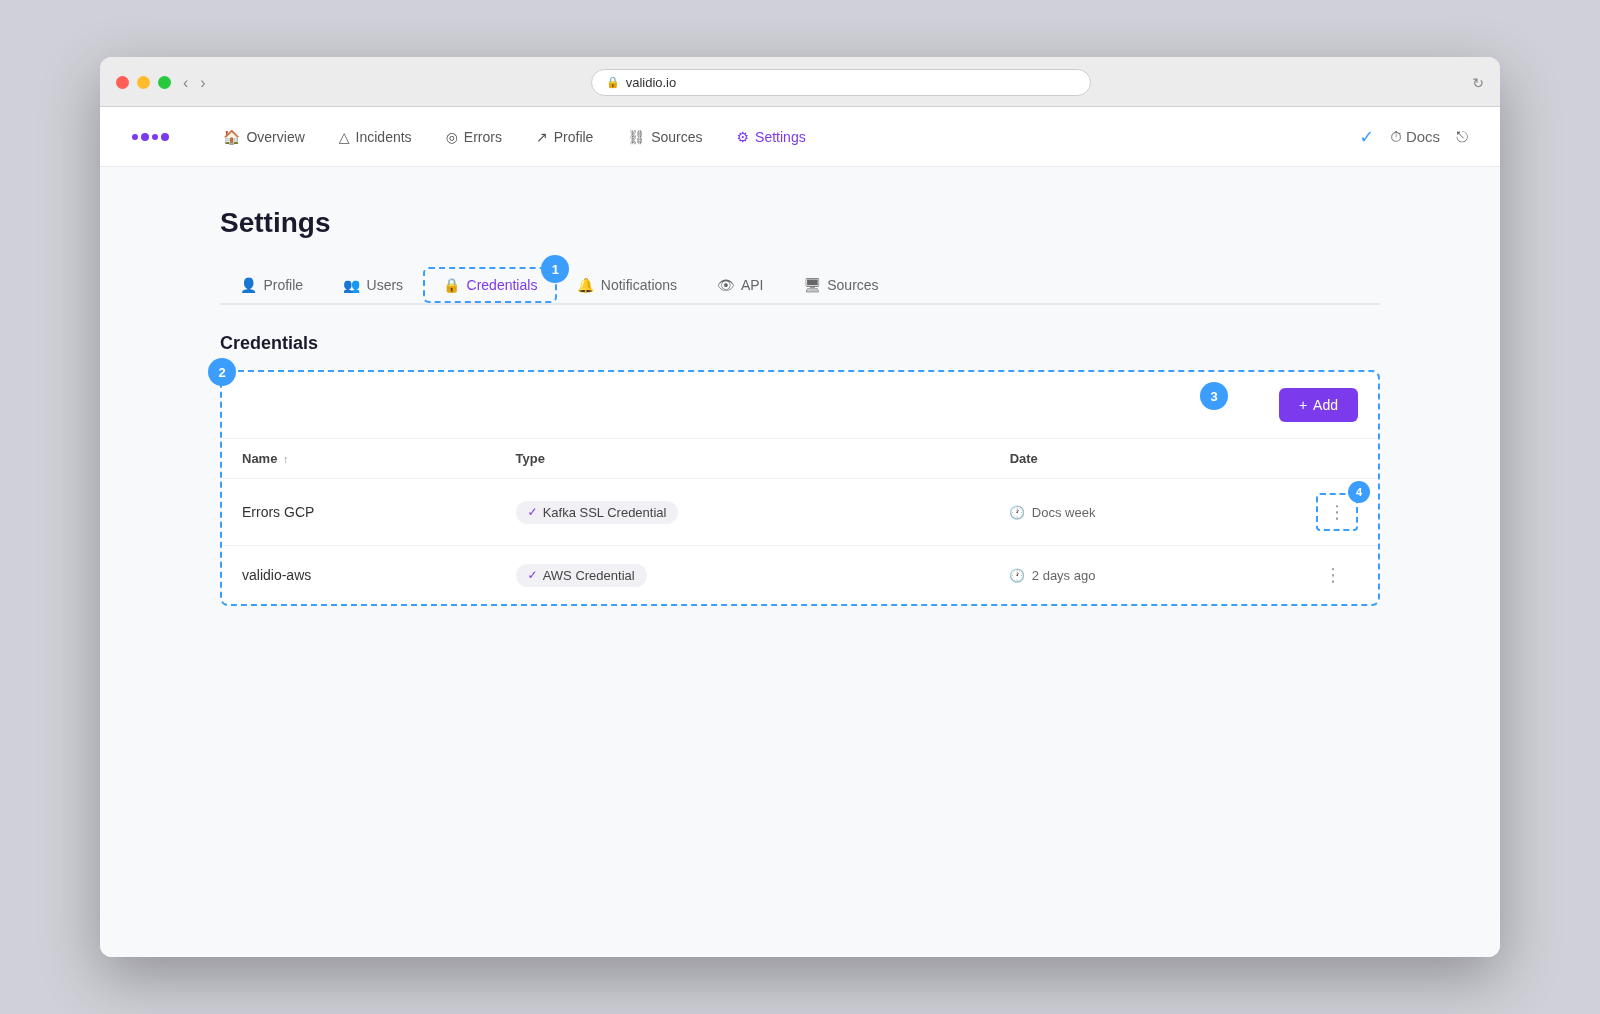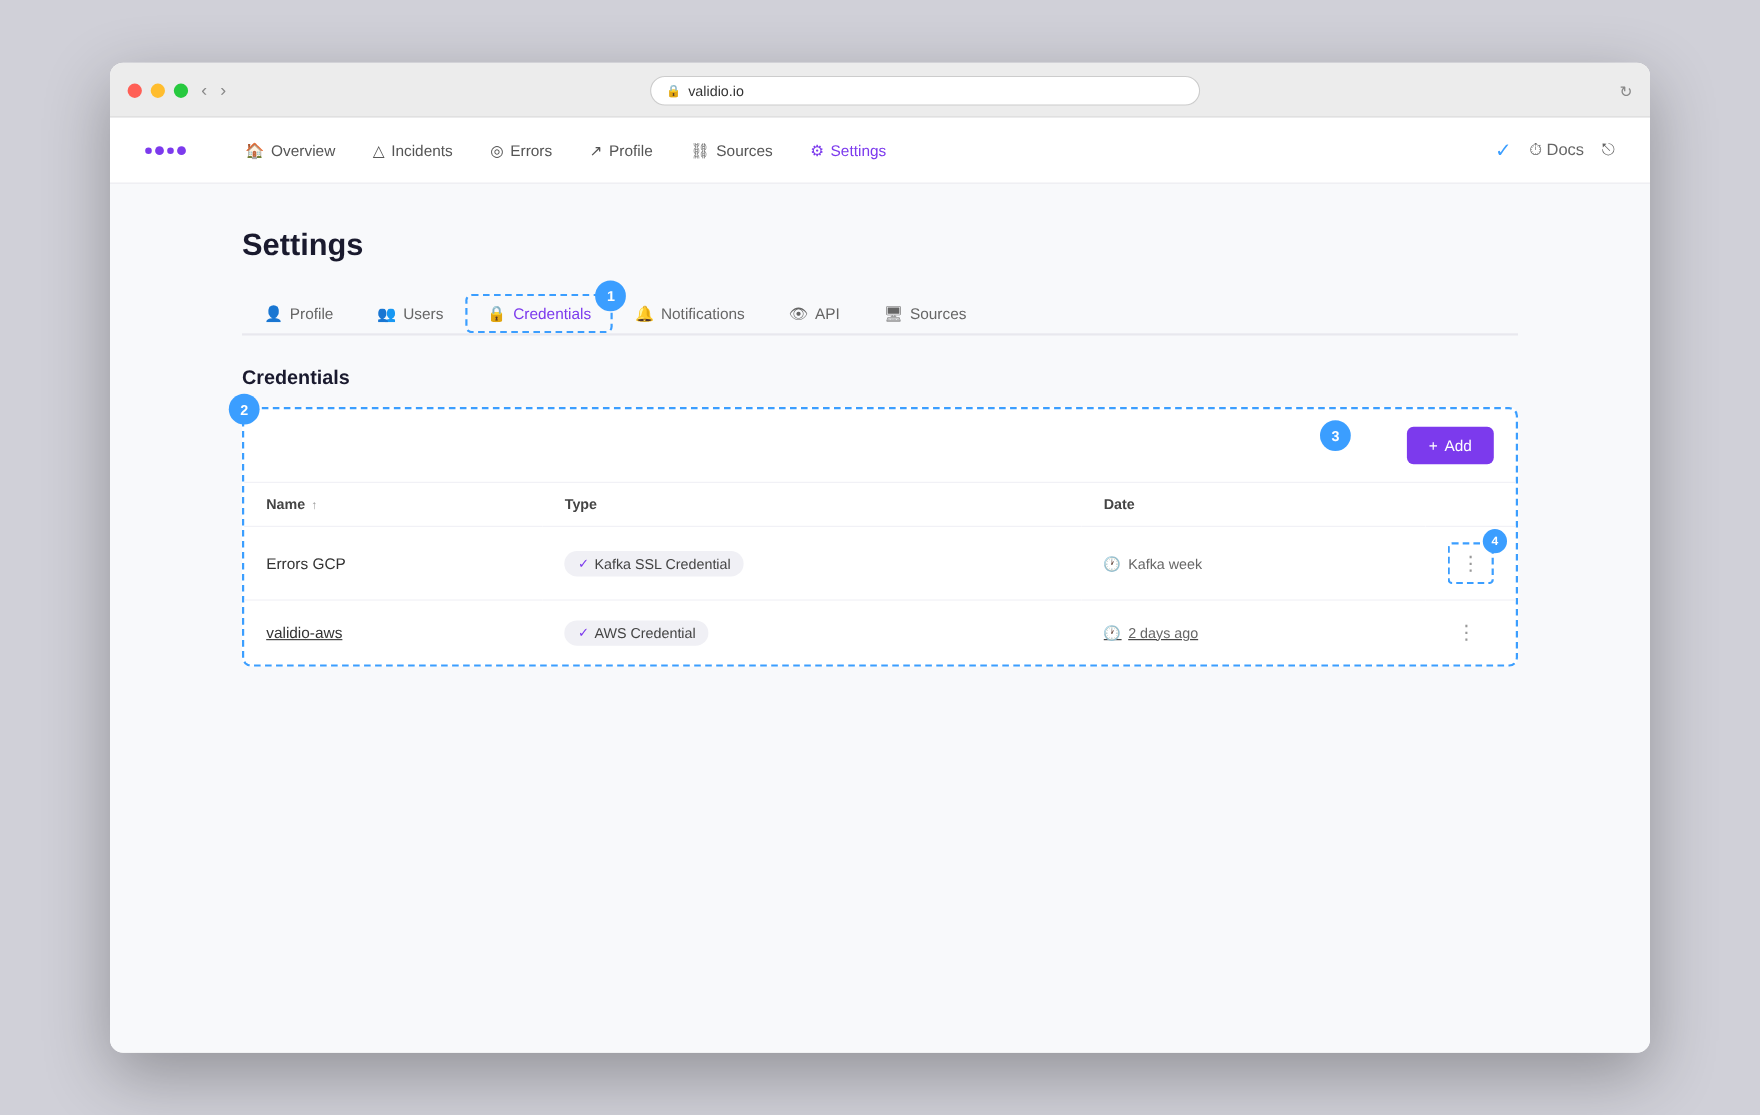--- a/index.html
+++ b/index.html
@@ -233,21 +233,21 @@
       font-weight: 600;
       color: #444;
       border-bottom: 1px solid #f0f0f5;
     }
     .cred-table td {
       padding: 14px 20px;
       font-size: 14px;
       color: #333;
       border-bottom: 1px solid #f0f0f5;
     }
-    .cred-table tr:last-child td { border-bottom: none; text-decoration: underline; }
+    .cred-table tr:last-child td { border-bottom: none; }
     .type-badge {
       display: inline-flex;
       align-items: center;
       gap: 5px;
       background: #f0f0f5;
       border-radius: 20px;
       padding: 4px 12px;
       font-size: 13px;
       color: #444;
     }
@@ -427,21 +427,21 @@
               </td>
               <td>
                 <span class="type-badge">
                   <span class="check">✓</span>
                   <span>Kafka SSL Credential</span>
                 </span>
               </td>
               <td>
                 <div class="date-cell">
                   <span class="clock">🕐</span>
-                  <span>Kafka week</span>
+                  <span>Docs week</span>
                 </div>
               </td>
               <td style="position:relative; width:60px;">
                 <div style="border:2px dashed #3b9eff; border-radius:4px; padding:2px; display:inline-block; position:relative;">
                   <button class="action-btn">⋮</button>
                   <div class="step-badge" style="position:absolute; top:-14px; right:-14px; width:22px; height:22px; font-size:11px;">
                     <span>4</span>
                   </div>
                 </div>
               </td>

